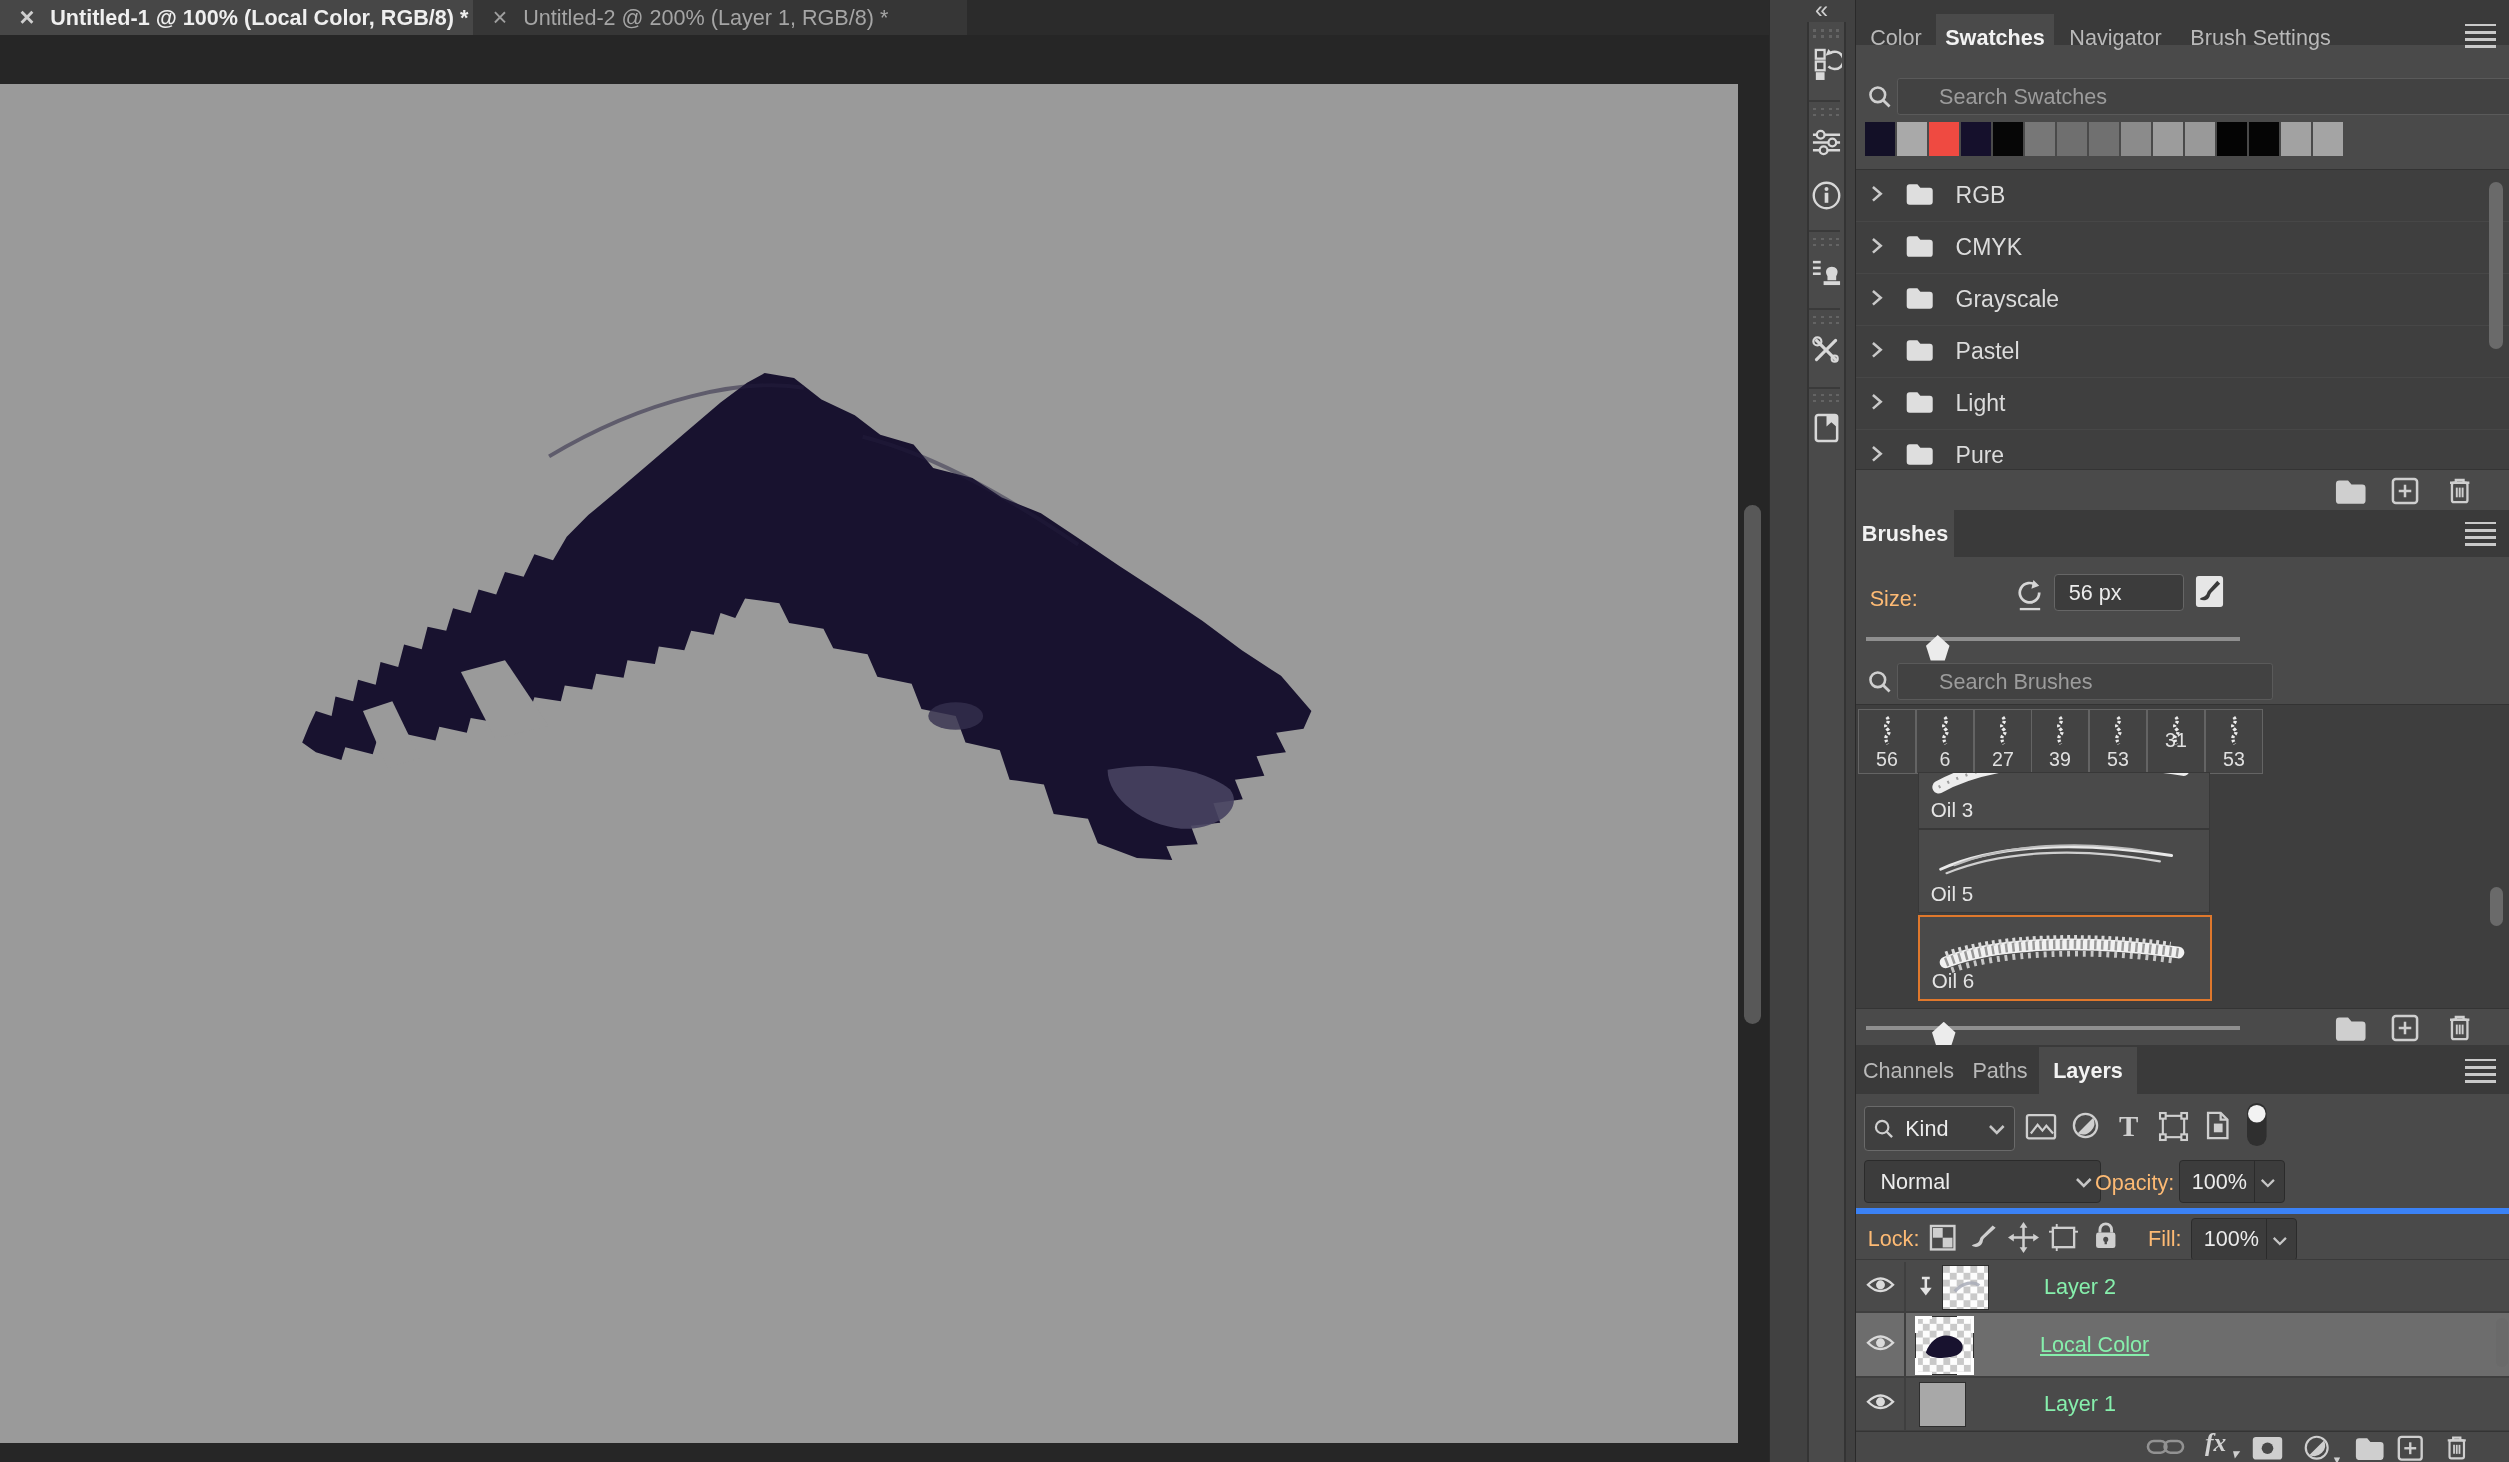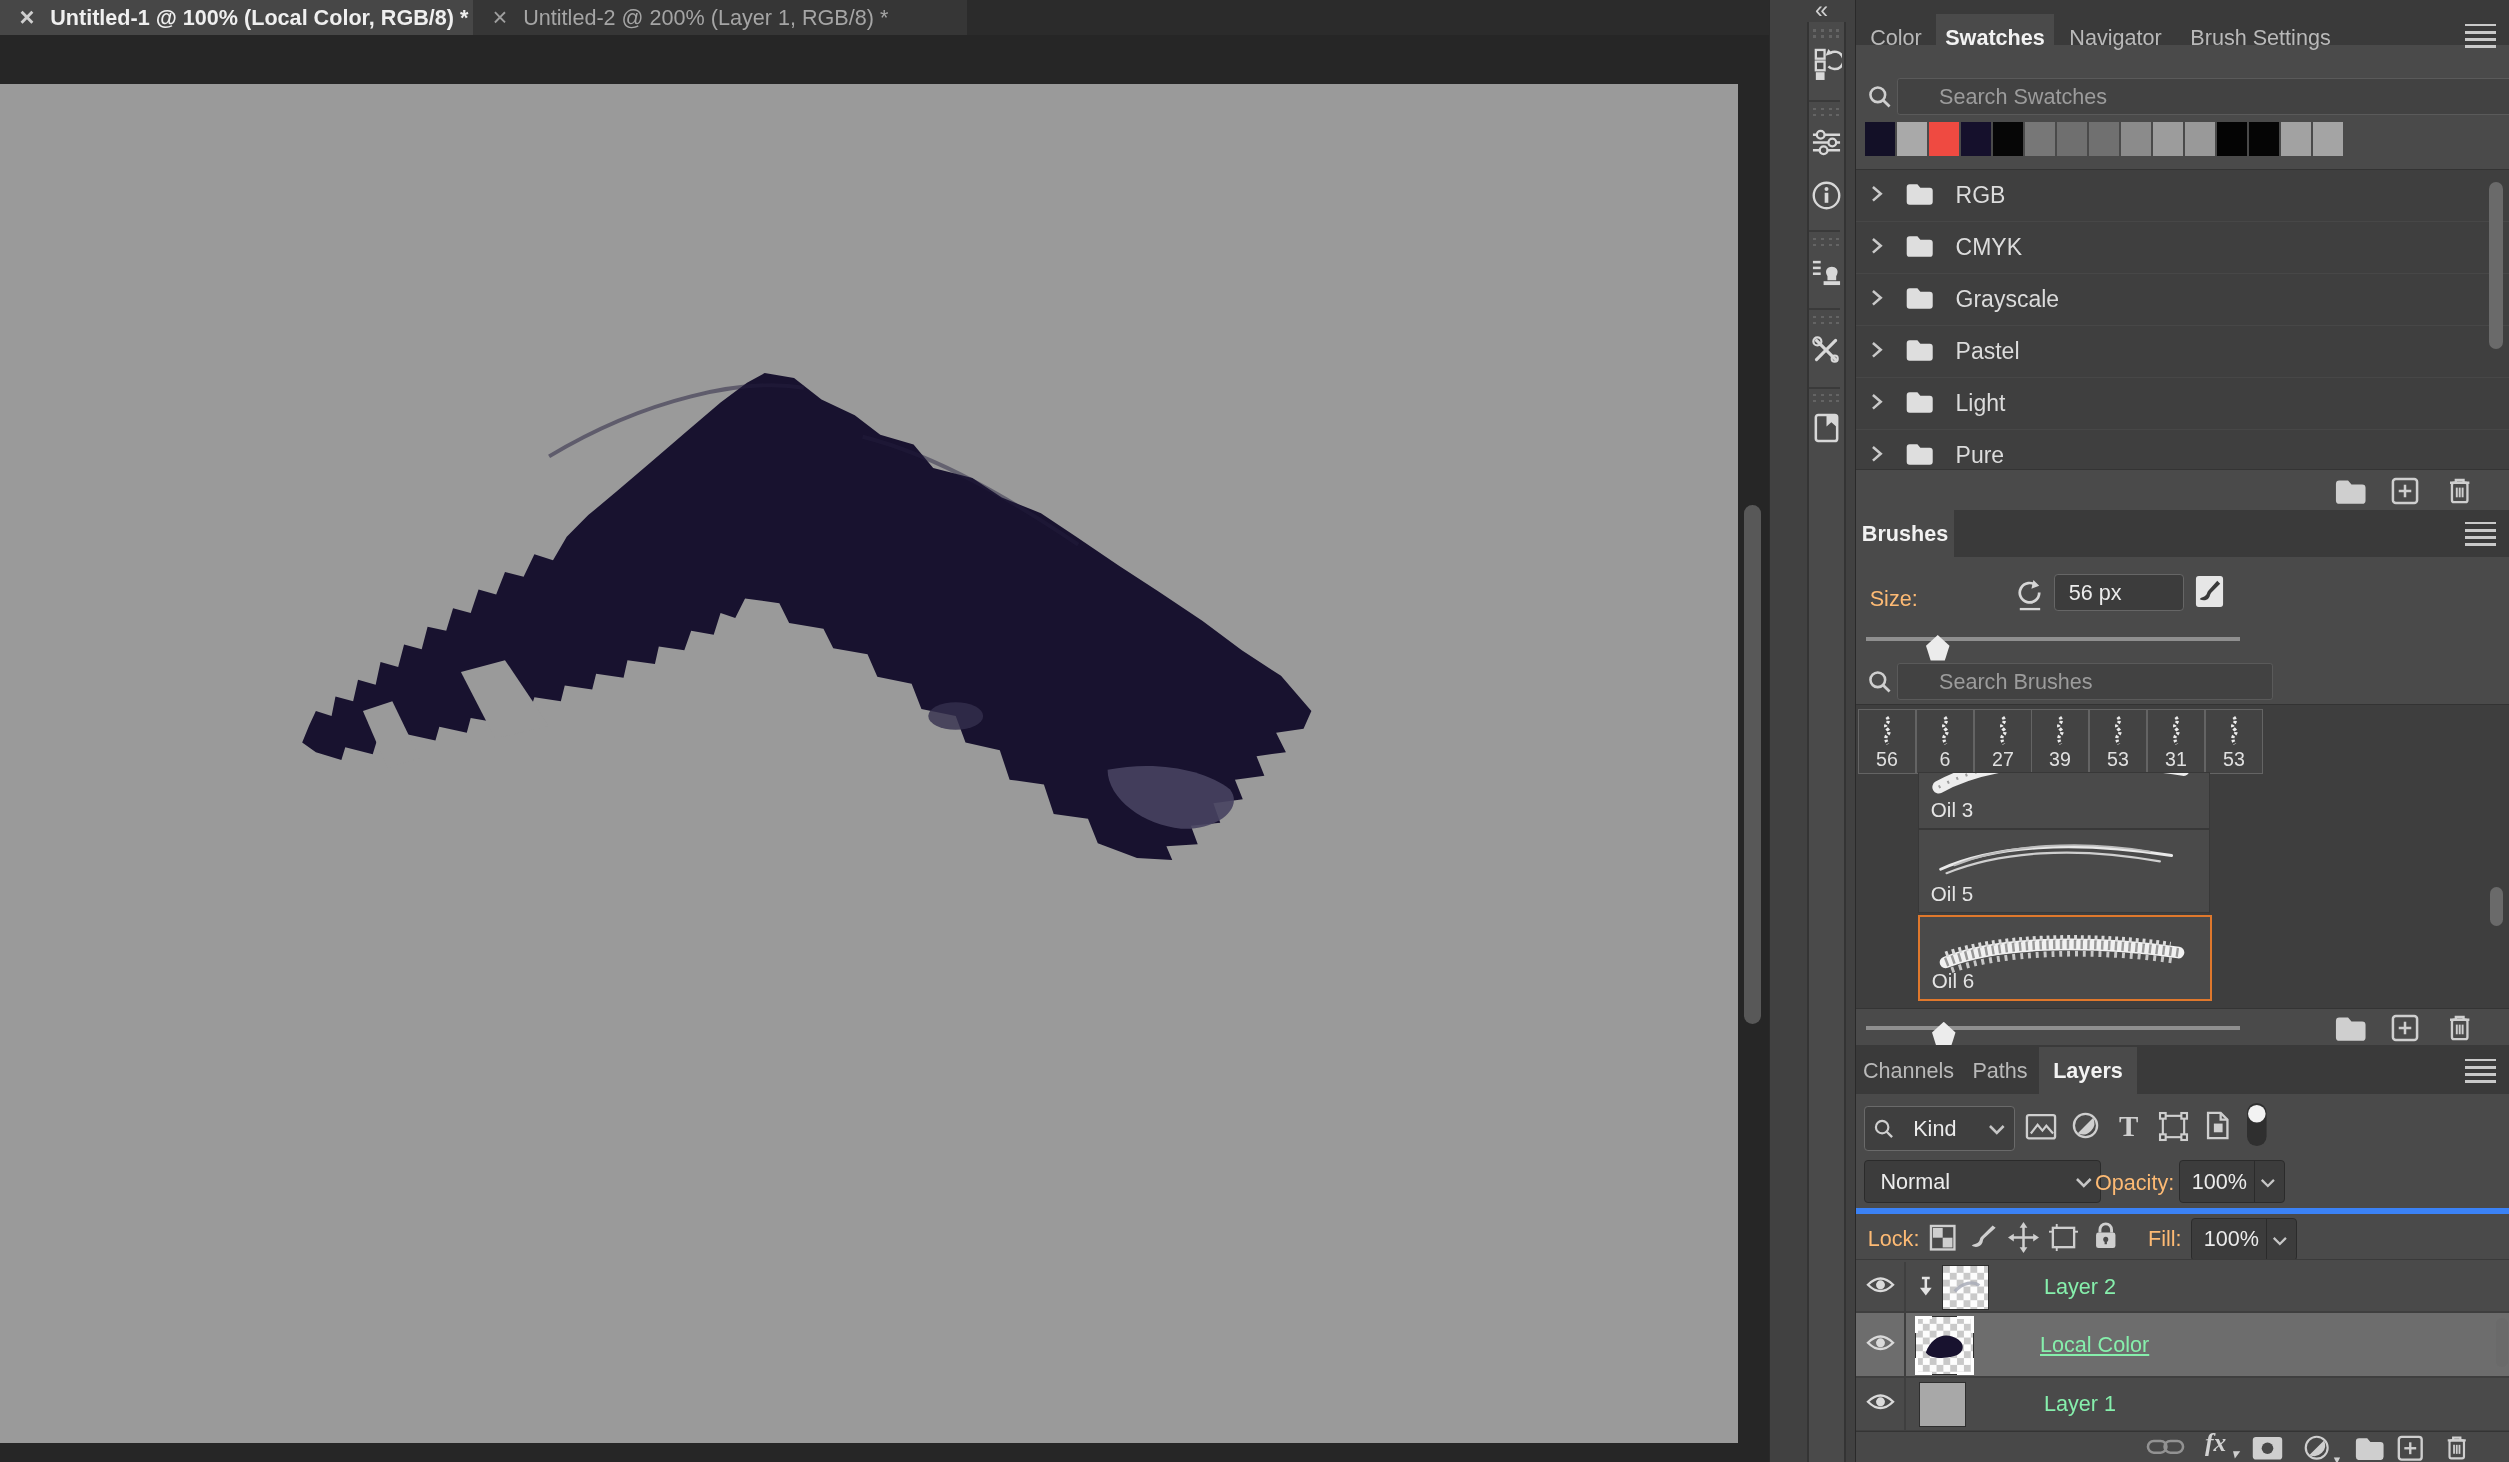--- a/index.html
+++ b/index.html
@@ -380,21 +380,21 @@
             <path d="M8,2 q3,4 0,7 q-3,3 1,6 q3,3 -1,6 q-2.5,3 1,9" stroke="#ececec" stroke-width="3.4" fill="none" stroke-dasharray="2.6 1.8"></path>
           </svg>
           <span class="num">39</span>
         </div>
         <div class="pcell" style="left: 233px;">
           <svg width="15.7" height="33" viewBox="0 0 16 34">
             <path d="M8,2 q3,4 0,7 q-3,3 1,6 q3,3 -1,6 q-2.5,3 1,9" stroke="#ececec" stroke-width="3.4" fill="none" stroke-dasharray="2.6 1.8"></path>
           </svg>
           <span class="num">53</span>
         </div>
-        <div class="pcell" style="left: 291px;">
+        <div class="pcell" style="left: 291px; justify-content: center;">
           <svg width="15.7" height="33" viewBox="0 0 16 34">
             <path d="M8,2 q3,4 0,7 q-3,3 1,6 q3,3 -1,6 q-2.5,3 1,9" stroke="#ececec" stroke-width="3.4" fill="none" stroke-dasharray="2.6 1.8"></path>
           </svg>
           <span class="num">31</span>
         </div>
         <div class="pcell" style="left: 349px;">
           <svg width="15.7" height="33" viewBox="0 0 16 34">
             <path d="M8,2 q3,4 0,7 q-3,3 1,6 q3,3 -1,6 q-2.5,3 1,9" stroke="#ececec" stroke-width="3.4" fill="none" stroke-dasharray="2.6 1.8"></path>
           </svg>
           <span class="num">53</span>
@@ -467,21 +467,21 @@
       <div class="ptab" style="left:105px;top:2px;width:78px">Paths</div>
       <div class="ptab on" style="left:183px;top:2px;width:98px">Layers</div>
       <div class="burger" style="right:13.7px;top:13.7px"></div>
     </div>
 
     <div class="valuebox" style="left:7.8px;top:1106px;width:149px;height:43px;border:1px solid #6a6a6a;background:#3f3f3f">
       <svg style="margin-left:7.8px" width="21.6" height="21.6" viewBox="0 0 26 26">
           <circle cx="11" cy="11" r="7.5" stroke="#cfcfcf" stroke-width="2.6" fill="none"></circle>
           <line x1="16.5" y1="16.5" x2="23" y2="23" stroke="#cfcfcf" stroke-width="2.8"></line>
         </svg>
-      <span style="margin-left:19px">Kind</span>
+      <span style="margin-left:11px">Kind</span>
       <span class="selchev">
         <svg width="17.6" height="11.8" viewBox="0 0 18 12">
             <path d="M2,2 l7,7 7,-7" stroke="#c6c6c6" stroke-width="2.6" fill="none"></path>
           </svg>
       </span>
     </div>
     <span class="abs" style="left:169px;top:1113px">
       <svg width="32" height="27.4" viewBox="0 0 33 28">
           <rect x="2" y="2" width="29" height="24" rx="2" stroke="#cfcfcf" stroke-width="2.4" fill="none"></rect>
           <path d="M6,21 l7,-9 5,6 4,-5 7,8" stroke="#cfcfcf" stroke-width="2.2" fill="none"></path>

